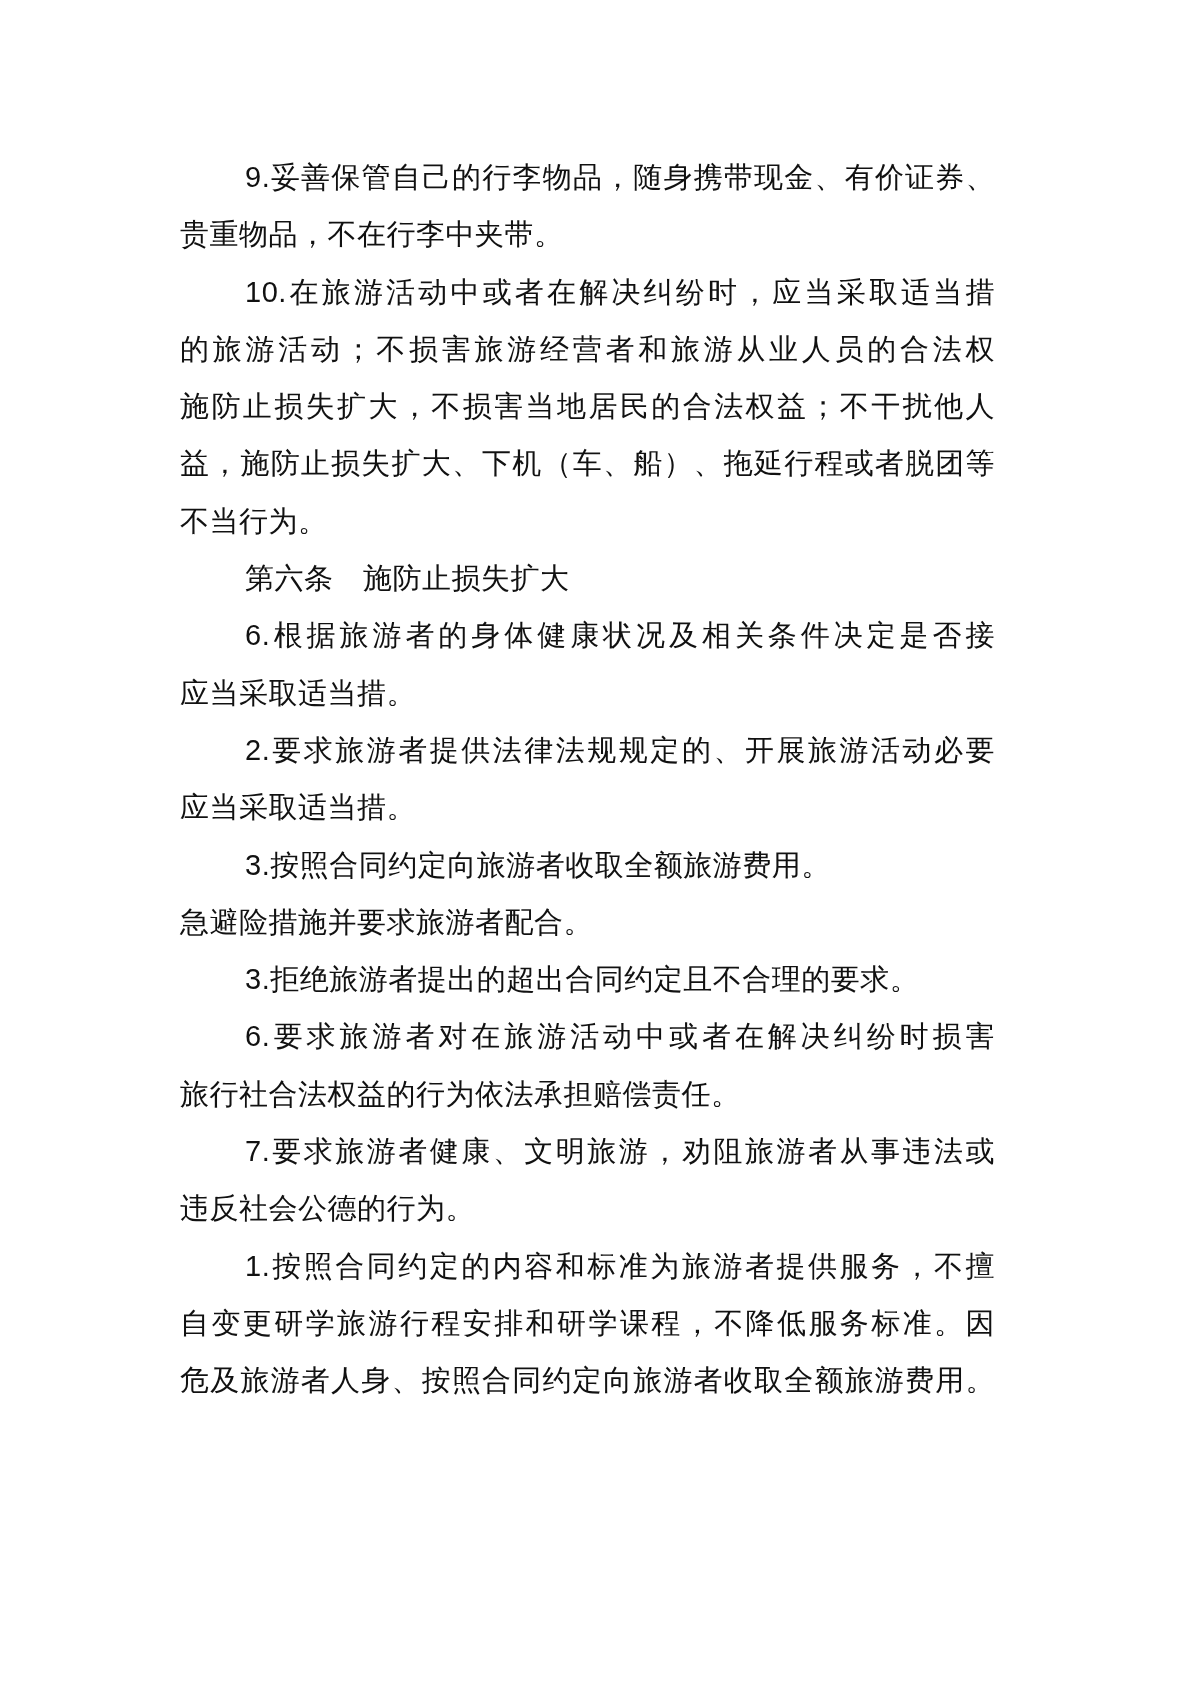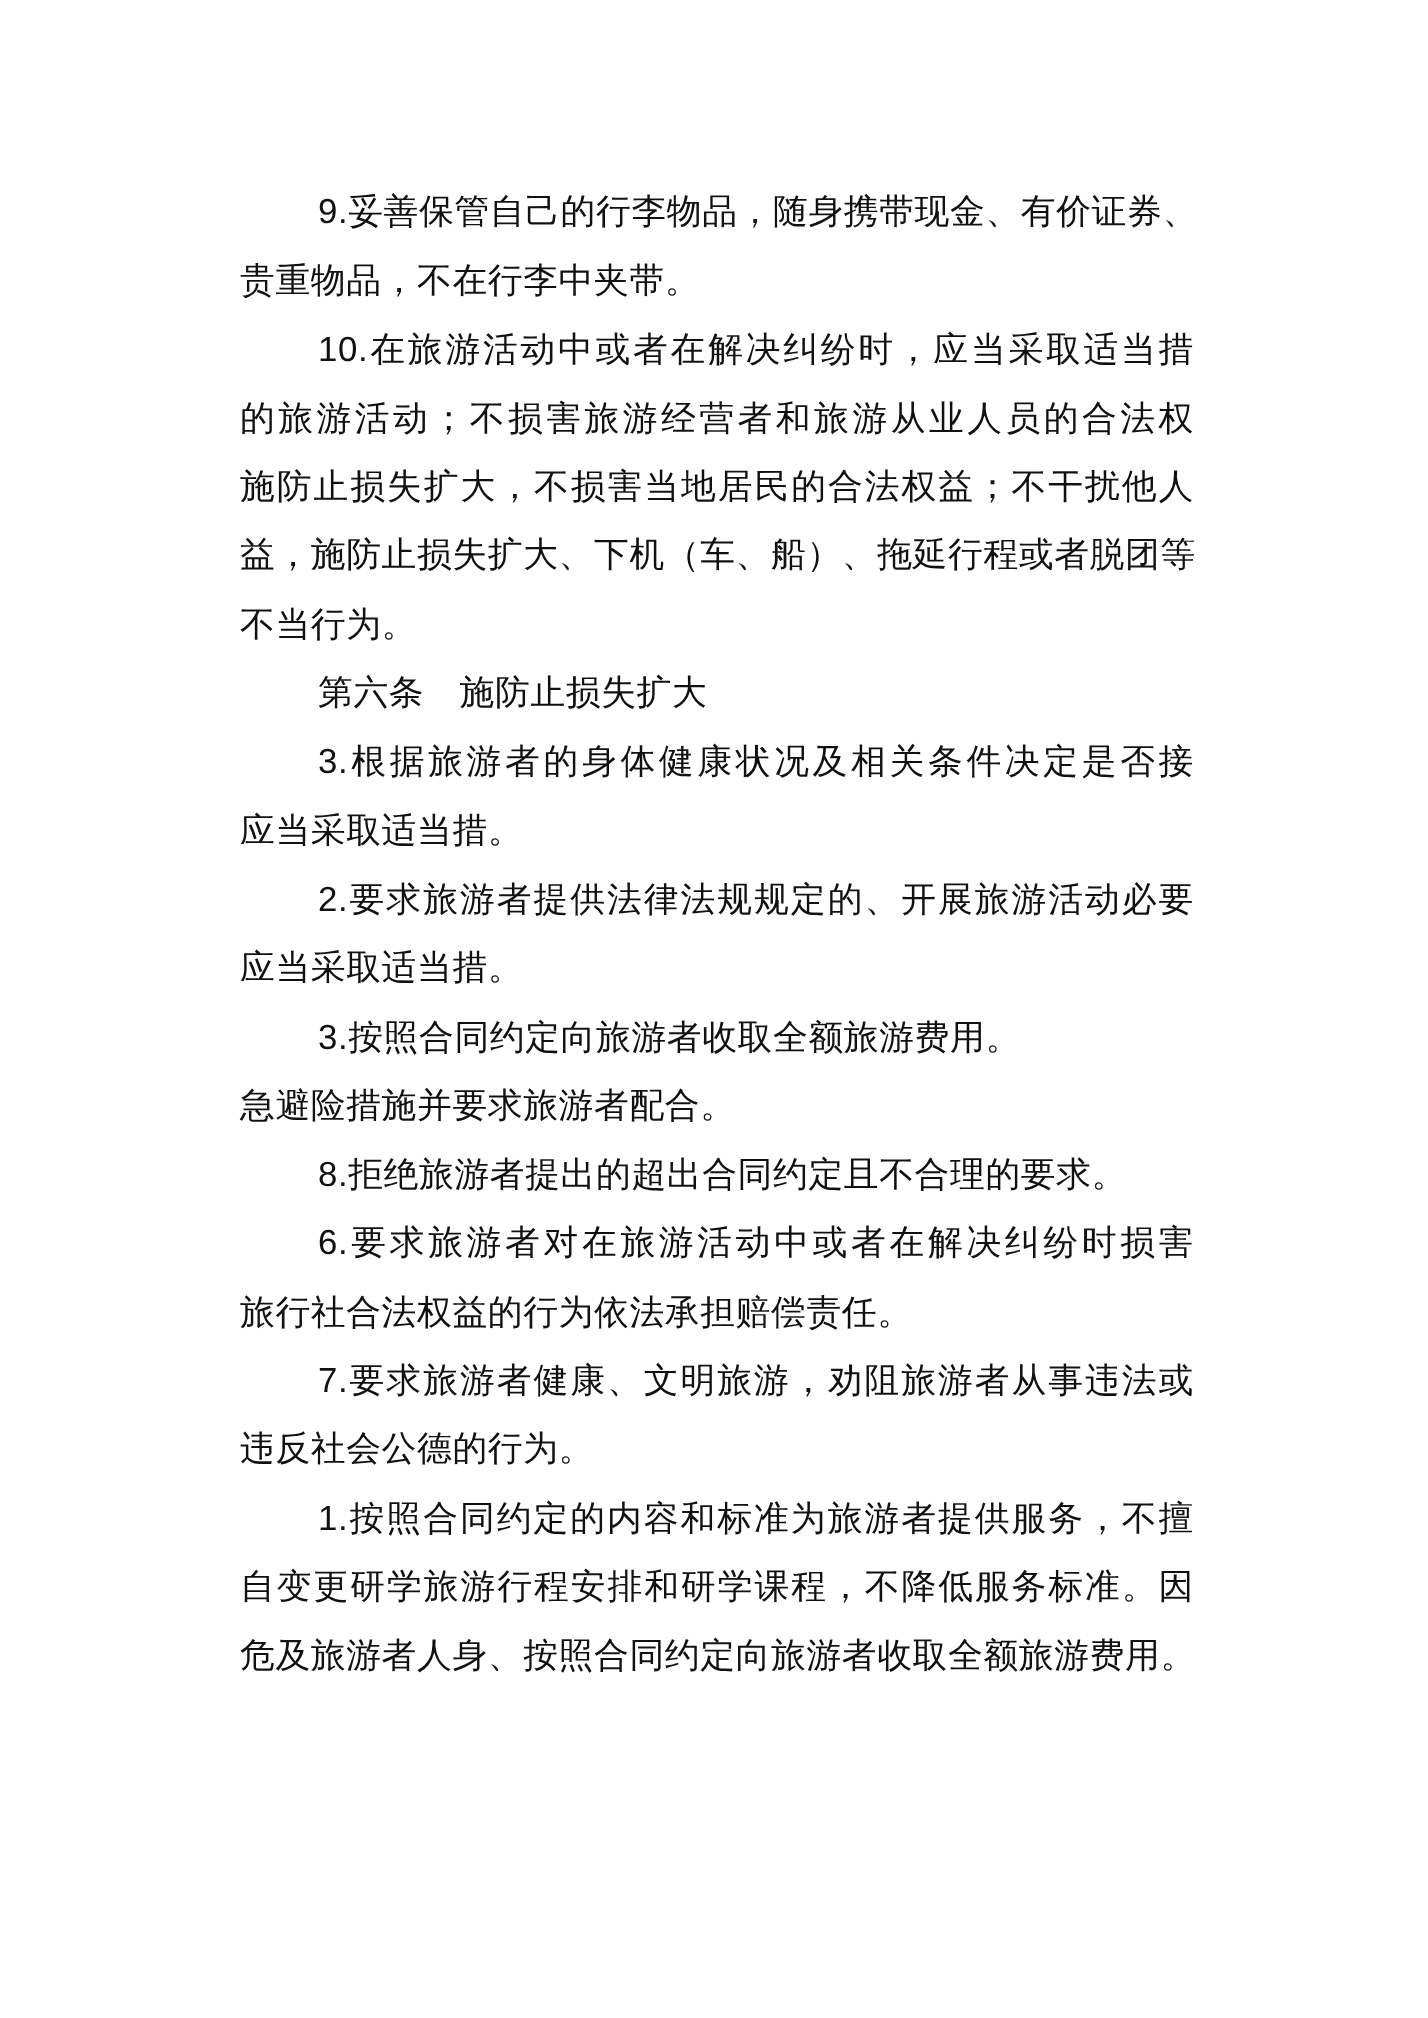--- a/index.html
+++ b/index.html
@@ -25,21 +25,20 @@
     top: 149px;
     width: 815px;
   }
   .line {
     line-height: 57.3px;
     font-size: 29px;
     color: #111111;
     white-space: nowrap;
     letter-spacing: 0.5px;
     text-align: left;
-    margin-left: 20px;
   }
   .indent {
     text-indent: 65px;
   }
   .just {
     text-align: justify;
     text-align-last: justify;
   }
 </style>
 </head>
@@ -48,27 +47,27 @@
 <div class="page">
   <div class="textblock">
     <div class="line indent just">9.妥善保管自己的行李物品，随身携带现金、有价证券、</div>
     <div class="line">贵重物品，不在行李中夹带。</div>
     <div class="line indent just">10.在旅游活动中或者在解决纠纷时，应当采取适当措</div>
     <div class="line just">的旅游活动；不损害旅游经营者和旅游从业人员的合法权</div>
     <div class="line just">施防止损失扩大，不损害当地居民的合法权益；不干扰他人</div>
     <div class="line just">益，施防止损失扩大、下机（车、船）、拖延行程或者脱团等</div>
     <div class="line">不当行为。</div>
     <div class="line indent">第六条　施防止损失扩大</div>
-    <div class="line indent just">3.根据旅游者的身体健康状况及相关条件决定是否接</div>
+    <div class="line indent just">6.根据旅游者的身体健康状况及相关条件决定是否接</div>
     <div class="line">应当采取适当措。</div>
     <div class="line indent just">2.要求旅游者提供法律法规规定的、开展旅游活动必要</div>
     <div class="line">应当采取适当措。</div>
     <div class="line indent">3.按照合同约定向旅游者收取全额旅游费用。</div>
     <div class="line">急避险措施并要求旅游者配合。</div>
-    <div class="line indent">8.拒绝旅游者提出的超出合同约定且不合理的要求。</div>
+    <div class="line indent">3.拒绝旅游者提出的超出合同约定且不合理的要求。</div>
     <div class="line indent just">6.要求旅游者对在旅游活动中或者在解决纠纷时损害</div>
     <div class="line">旅行社合法权益的行为依法承担赔偿责任。</div>
     <div class="line indent just">7.要求旅游者健康、文明旅游，劝阻旅游者从事违法或</div>
     <div class="line">违反社会公德的行为。</div>
     <div class="line indent just">1.按照合同约定的内容和标准为旅游者提供服务，不擅</div>
     <div class="line just">自变更研学旅游行程安排和研学课程，不降低服务标准。因</div>
     <div class="line just">危及旅游者人身、按照合同约定向旅游者收取全额旅游费用。</div>
   </div>
 </div>
 

